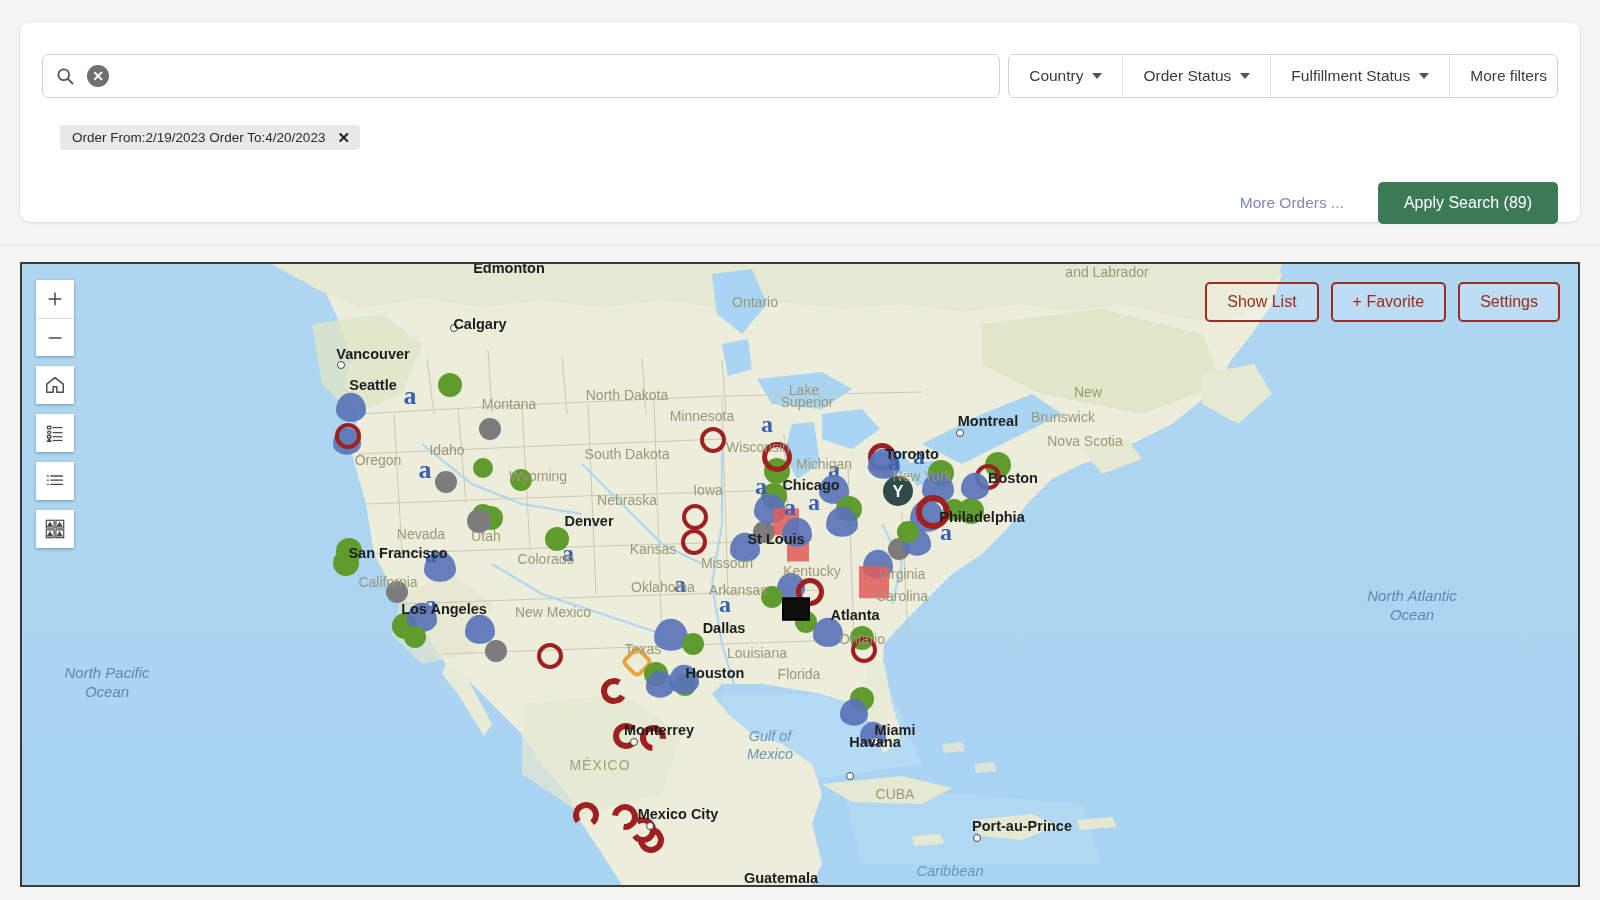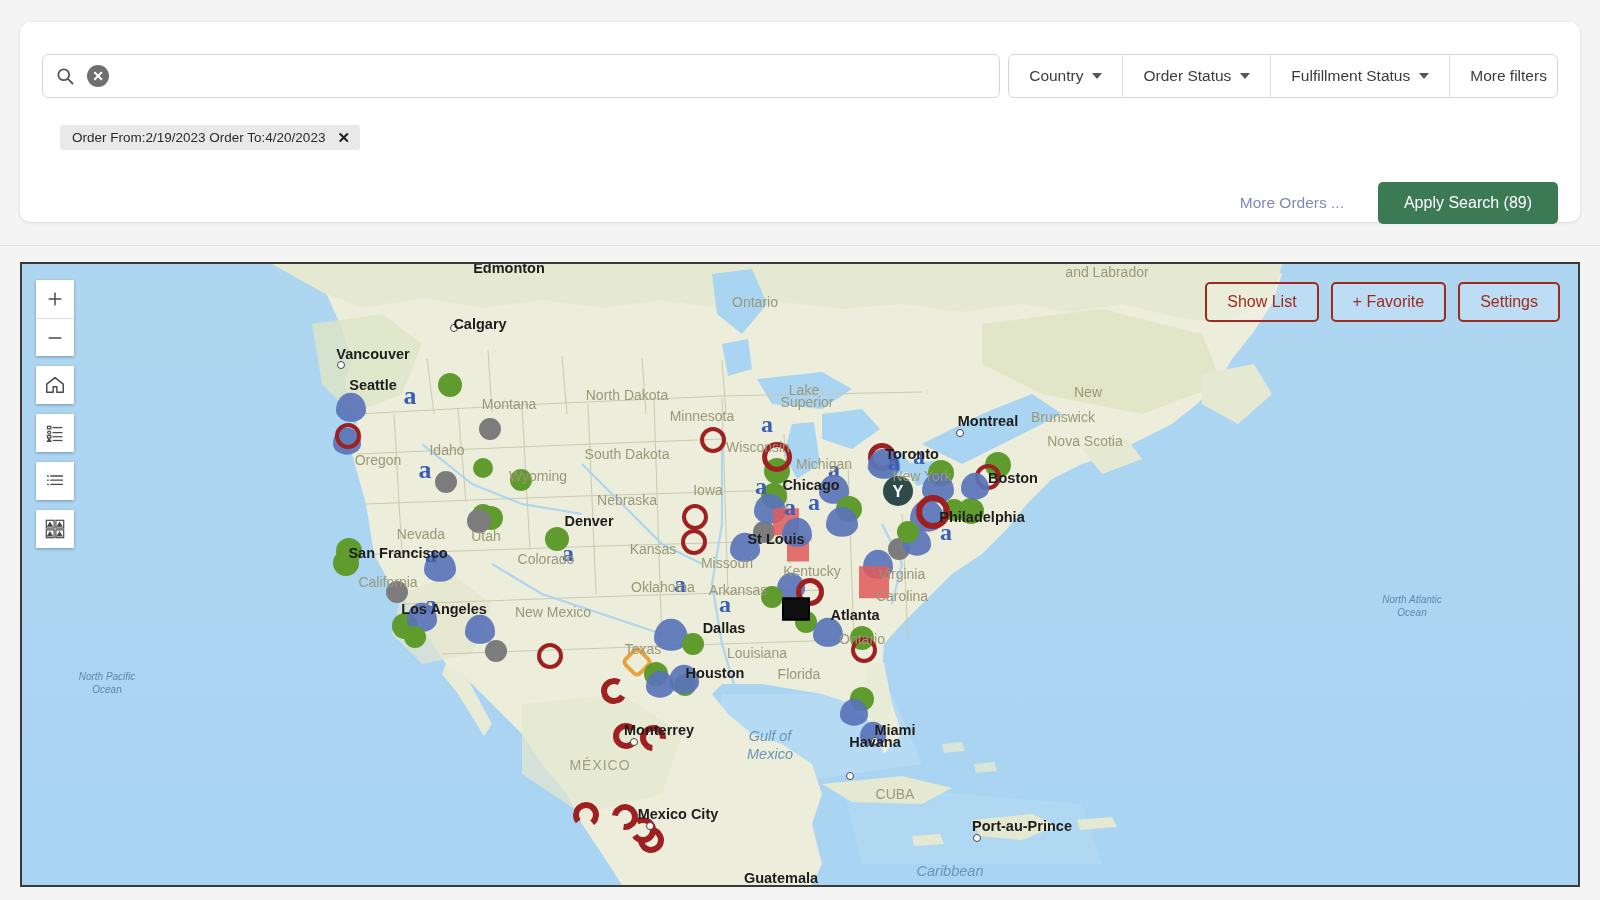--- a/index.html
+++ b/index.html
@@ -176,21 +176,21 @@
     pointer-events: none;
     transform: translate(-50%, -50%);
   }
   .city-label {
     font-size: 14.5px; font-weight: bold; color: #1d1d1d;
   }
   .state-label {
     font-size: 14px; color: #9a9878;
   }
   .ocean-label {
-    font-size: 10px; font-style: italic; color: #5f87ab;
+    font-size: 15px; font-style: italic; color: #5f87ab;
     text-align: center; line-height: 1.25;
   }
   .sea-label {
     font-size: 14.5px; font-style: italic; color: #6b95b8;
     text-align: center; line-height: 1.25;
   }
   .country-label {
     font-size: 14px; color: #a09e80; letter-spacing: 1px;
   }
   .city-dot {

